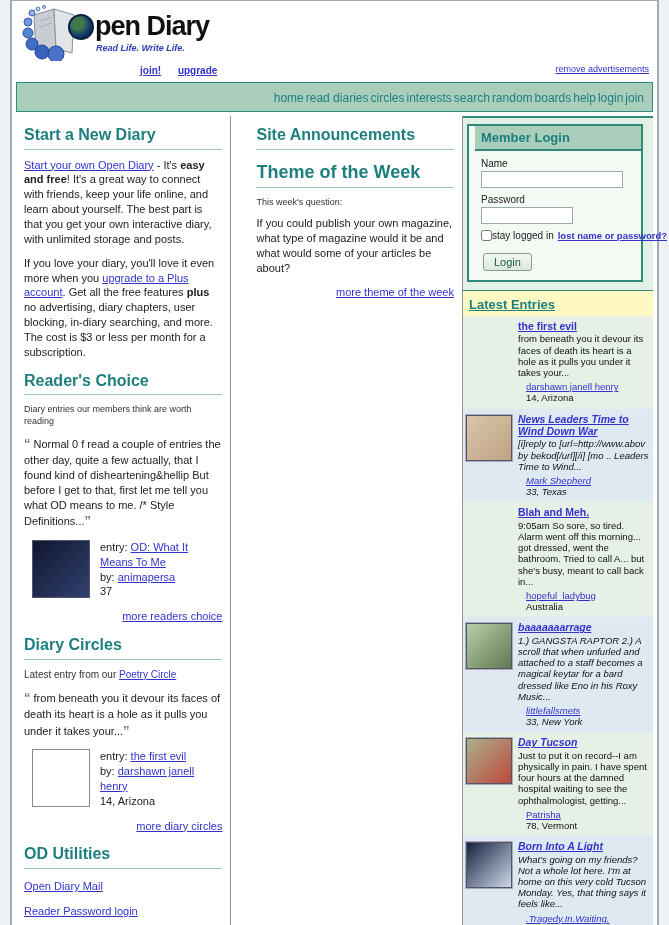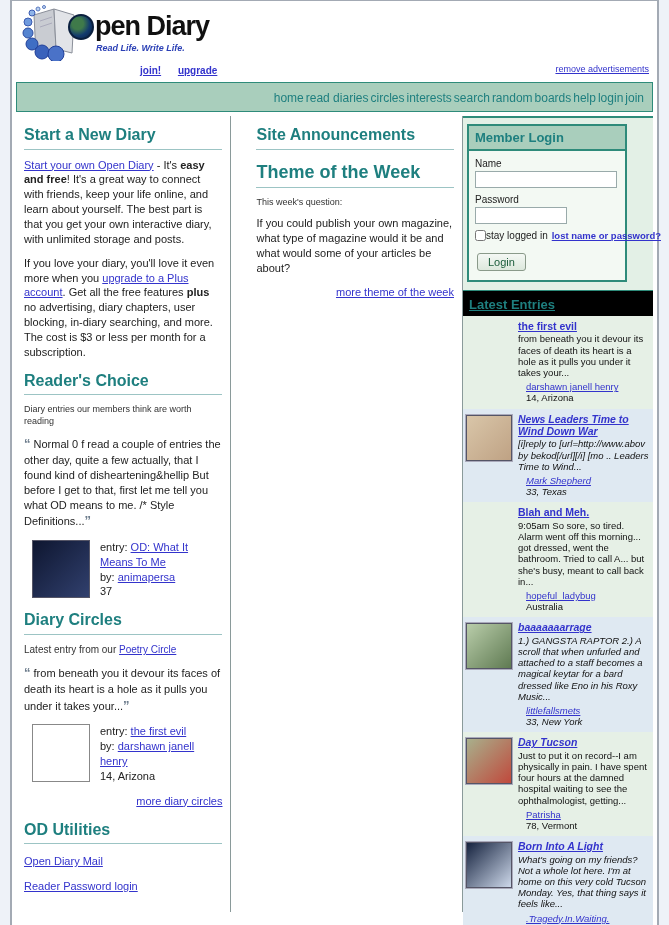--- a/index.html
+++ b/index.html
@@ -47,35 +47,35 @@
   .entry-box { display:flex; margin:10px 0 6px 8px; }
   .thumb60 { width:58px; height:58px; border:1px solid #556; flex:none; }
   .thumb60.blank { border:1px solid #888; background:#fff; }
   .entry-info { margin-left:10px; font-size:11px; }
   .more-link { text-align:right; font-size:11px; margin-top:10px; }
   .util-link { display:block; margin:10px 0; font-size:11px; }
   .stats { font-size:11px; line-height:1.4; padding:10px 8px 0 8px; }
 
   
   .sidebar { width:198px; background:#e3f0e6; border-top:2px solid var(--panel_border,#2e8b7a); }
-  .login-box { margin:6px 4px 8px 4px; width:160px; border:2px solid var(--panel_border,#2e8b7a); background:#f3f9f3; }
+  .login-box { margin:6px 4px 8px 4px; width:176px; border:2px solid var(--panel_border,#2e8b7a); background:#f3f9f3;padding-left:6px; }
   .login-head { background:var(--nav_bg,#a9cebc); padding:4px 6px; font-size:13px; font-weight:bold;
                 color:var(--accent,#1e7f7f); border-bottom:2px solid var(--panel_border,#2e8b7a); }
   .login-body { padding:7px 6px 9px 6px; font-size:10px; }
   .login-body label { display:block; margin-bottom:2px; }
   .inp { display:block; border:1px solid #9aa; background:#fff; height:17px; margin-bottom:6px; font-size:11px; padding:0 3px; }
   .inp-name { width:142px; } .inp-pass { width:92px; }
   .stay-row { display:flex; align-items:center; margin:2px 0 12px 0; white-space:nowrap; }
   .stay-row input { width:11px; height:11px; }
   .lost-link { font-weight:bold; font-size:9.5px; margin-left:4px; }
   .login-btn { font-size:11px; color:#1a5c3a; background:linear-gradient(#f4f8f4,#dce8dc); border:1px solid #8a9a8a;
                border-radius:3px; padding:2px 10px; margin-left:2px; cursor:pointer; }
 
   .le-box { border:1px solid var(--panel_border,#2e8b7a); border-left:none; border-right:none; }
-  .le-head { background:#000000; padding:4px 6px 3px 6px; }
+  .le-head { background:#fef9c3; padding:4px 6px 3px 6px; }
   .le-head a { font-size:13px; font-weight:bold; color:var(--accent,#1e7f7f); }
   .le-row { display:flex; padding:4px 3px 5px 3px; }
   .le-row.g { background:var(--row_green,#e6f0e6); }
   .le-row.u { background:var(--row_blue,#dfe9f2);font-style:italic; }
   .le-left { width:52px; flex:none; padding-top:2px; }
   .le-thumb { width:46px; height:46px; border:1px solid #556; outline:1px solid #aab; }
   .le-body { flex:1; font-size:9.5px; line-height:1.18; }
   .le-title { font-weight:bold; font-size:10.5px; display:inline-block; margin-bottom:1px; }
   .le-title.i { font-style:italic; }
   .le-snippet { color:#111; margin-bottom:3px; }
@@ -134,20 +134,21 @@
           <div class="subnote">Diary entries our members think are worth reading</div>
           <p><span class="qmark">“</span> <span>Normal 0 f read a couple of entries the other day, quite a few actually, that I found kind of disheartening&amp;hellip But before I get to that, first let me tell you what OD means to me. /* Style Definitions...</span><span class="qmark">”</span></p>
           <div class="entry-box">
             <div class="thumb60" id="rc-thumb" style="background: linear-gradient(135deg, rgb(14, 22, 48) 0%, rgb(49, 64, 110) 100%);"></div>
             <div class="entry-info">
               <div><span>entry:</span> <a>OD: What It Means To Me</a></div>
               <div><span>by:</span> <a>animapersa</a></div>
               <div>37</div>
             </div>
           </div>
+          <div class="more-link"><a>more readers choice</a></div>
 
           <h2 class="sect">Diary Circles</h2>
           <div class="subnote" style="font-size:10px"><span>Latest entry from our </span><a>Poetry Circle</a></div>
           <p><span class="qmark">“</span> <span>from beneath you it devour its faces of death its heart is a hole as it pulls you under it takes your...</span><span class="qmark">”</span></p>
           <div class="entry-box">
             <div class="thumb60 blank"></div>
             <div class="entry-info">
               <div><span>entry:</span> <a>the first evil</a></div>
               <div><span>by:</span> <a>darshawn janell henry</a></div>
               <div>14, Arizona</div>

